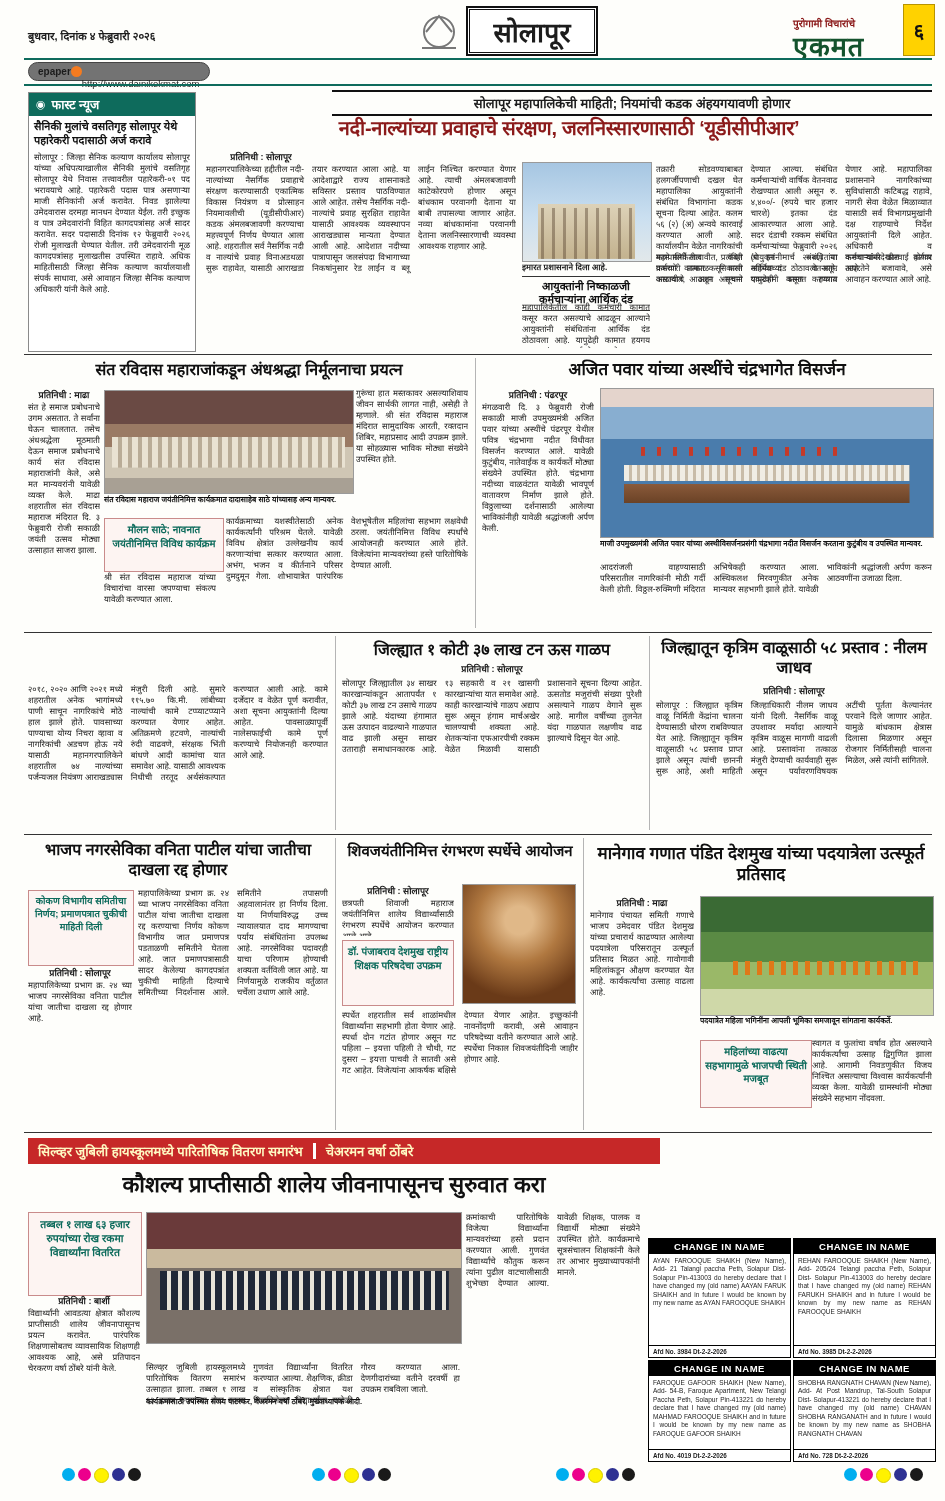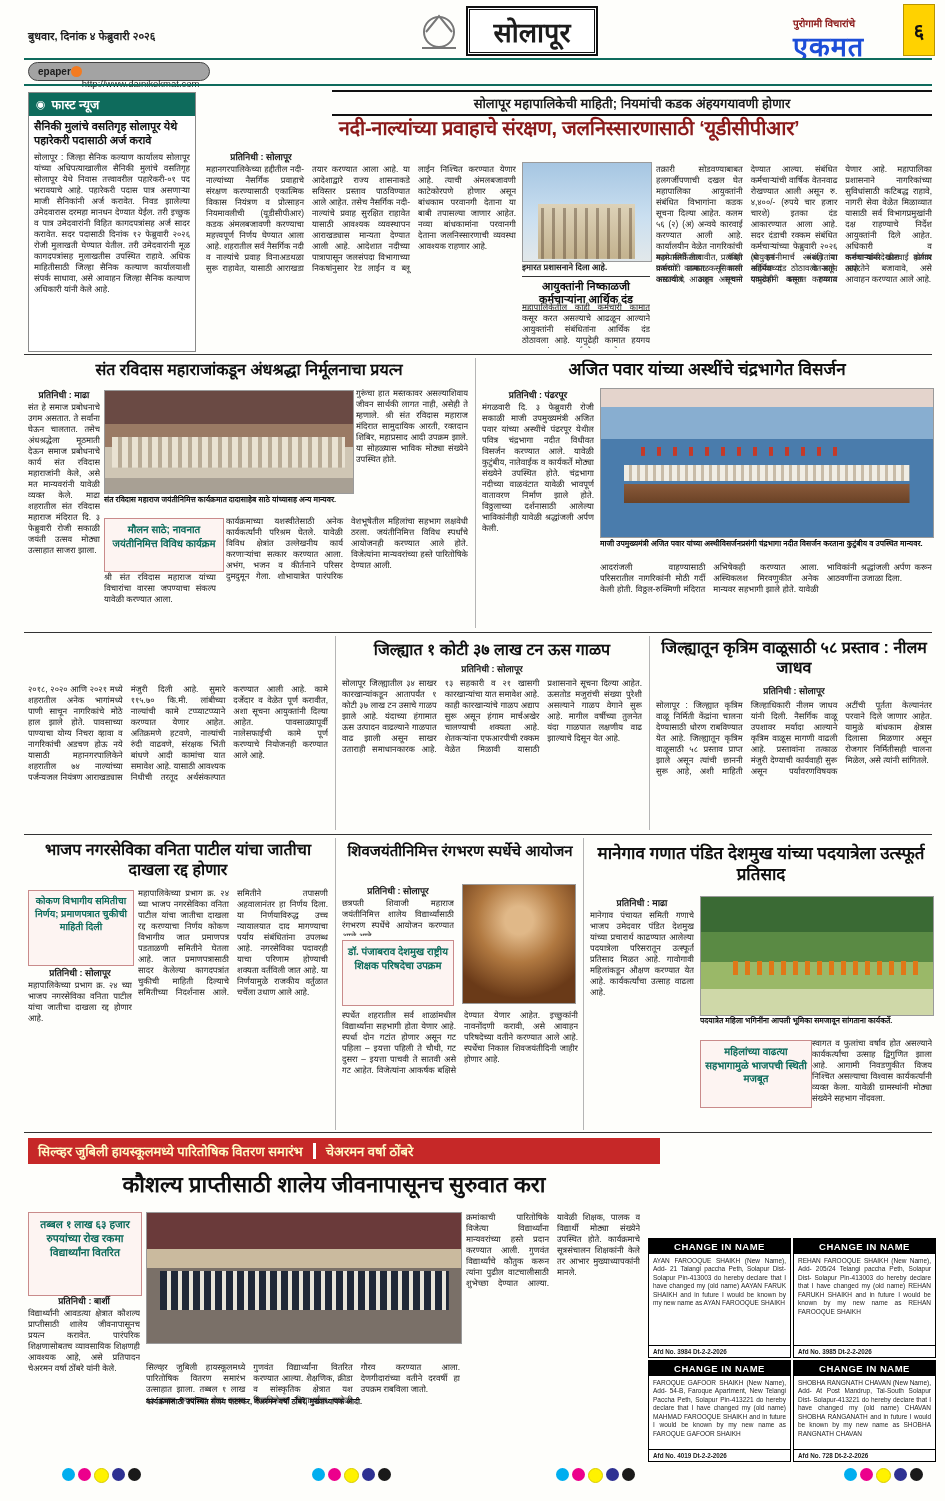--- a/index.html
+++ b/index.html
@@ -15,24 +15,24 @@
   .maroon{color:#8b1a1a;}
   .teal-head{color:#0e6b5c;font-weight:bold;text-align:center;line-height:1.35;}
   .tealbox{border:1px solid #c98b8b;background:#fdf4f2;padding:4px 3px;overflow:hidden;}
   .hrule{position:absolute;background:#333;height:1px;}
   .vrule{position:absolute;background:#b5b5b5;width:1px;}
   .tealrule{position:absolute;background:#0e6b5c;height:2px;}
   .photo{position:absolute;overflow:hidden;border:1px solid #9a9a9a;}
   
   .masthead-box{border:2px solid #111;box-shadow:0 0 0 1px #fff inset,0 0 0 2px #111 inset;
        display:flex;align-items:center;justify-content:center;font-weight:bold;font-size:27px;background:#fff;}
-  .brand{font-weight:bold;color:#1d4ed8;font-size:27px;letter-spacing:1px;}
+  .brand{font-weight:bold;color:#14532d;font-size:27px;letter-spacing:1px;}
   .pagenum{background:#ffd200;border:1px solid #b89400;display:flex;align-items:center;justify-content:center;
        font-size:20px;font-weight:bold;color:#111;}
-  .pill{border:1.5px solid #444;border-radius:10px;display:flex;align-items:center;gap:0;padding:0 9px;height:17px;background:#a3a3a3;}
+  .pill{border:1.5px solid #444;border-radius:10px;display:flex;align-items:center;gap:0;padding:0 9px;height:17px;background:#737373;}
   .odot{width:11px;height:11px;border-radius:50%;background:#f47b20;display:inline-block;}
   .fn-head{background:#0e6b5c;color:#fff;font-weight:bold;font-size:12.5px;display:flex;align-items:center;gap:6px;padding:3px 7px;}
   .banner{background:#c62828;color:#fef9c3;display:flex;align-items:center;font-weight:bold;font-size:13px;padding:0 10px;gap:10px;}
   .banner .sep{width:3px;height:16px;background:#fff;}
   
   .cn{position:absolute;border:1px solid #000;background:#fff;display:flex;flex-direction:column;}
   .cn-h{background:#000;color:#fff;text-align:center;font-weight:bold;font-size:9.5px;padding:2px 0;letter-spacing:.5px;}
   .cn-b{font-size:6.5px;line-height:1.3;padding:3px 4px;text-align:justify;flex:1;overflow:hidden;}
   .cn-f{border-top:1px solid #000;font-size:6.3px;font-weight:bold;padding:2px 4px;}
   .dots{position:absolute;display:flex;gap:3px;}
@@ -190,21 +190,21 @@
   <div class="abs banner" style="left:28px;top:1138px;width:612px;height:26px;">
     <span>सिल्व्हर जुबिली हायस्कूलमध्ये पारितोषिक वितरण समारंभ</span>
     <span class="sep"></span>
     <span>चेअरमन वर्षा ठोंबरे</span>
   </div>
 
   <div class="abs hl" style="left:28px;top:1172px;width:612px;font-size:22px;">कौशल्य प्राप्तीसाठी शालेय जीवनापासूनच सुरुवात करा</div>
 
   <div class="abs tealbox teal-head" style="left:28px;top:1212px;width:106px;height:74px;font-size:10.5px;">तब्बल १ लाख ६३ हजार रुपयांच्या रोख रकमा विद्यार्थ्यांना वितरित</div>
   <div class="abs dateline" style="left:28px;top:1294px;width:112px;">प्रतिनिधी : बार्शी</div>
-  <div class="abs bt" style="left:28px;top:1308px;width:112px;height:152px;">विद्यार्थ्यांनी आवडत्या क्षेत्रात कौशल्य प्राप्तीसाठी शालेय जीवनापासूनच प्रयत्न करावेत. पारंपरिक शिक्षणासोबतच व्यावसायिक शिक्षणही आवश्यक आहे, असे प्रतिपादन चेअरमन वर्षा ठोंबरे यांनी केले.</div>
+  <div class="abs bt" style="left:28px;top:1308px;width:112px;height:152px;">विद्यार्थ्यांनी आवडत्या क्षेत्रात कौशल्य प्राप्तीसाठी शालेय जीवनापासूनच प्रयत्न करावेत. पारंपरिक शिक्षणासोबतच व्यावसायिक शिक्षणही आवश्यक आहे, असे प्रतिपादन चेरकरण वर्षा ठोंबरे यांनी केले.</div>
 
   <div class="photo" style="left:146px;top:1212px;width:314px;height:130px;
        background:
          repeating-linear-gradient(90deg,#202838 0 7px,#e8e4da 7px 11px) 50% 64% / 92% 30% no-repeat,
          linear-gradient(#6a3a3a 0 28%,#caba9e 28% 42%,#7a7068 42% 100%);"></div>
   <div class="abs caption" style="left:146px;top:1397px;width:314px;height:12px;">कार्यक्रमासाठी उपस्थित संजय पाटस्कर, चेअरमन वर्षा ठोंबरे, मुख्याध्यापक आदी.</div>
 
   <div class="abs bt cols2" style="left:466px;top:1212px;width:174px;height:248px;">क्रमांकाची पारितोषिके विजेत्या विद्यार्थ्यांना मान्यवरांच्या हस्ते प्रदान करण्यात आली. गुणवंत विद्यार्थ्यांचे कौतुक करून त्यांना पुढील वाटचालीसाठी शुभेच्छा देण्यात आल्या. यावेळी शिक्षक, पालक व विद्यार्थी मोठ्या संख्येने उपस्थित होते. कार्यक्रमाचे सूत्रसंचालन शिक्षकांनी केले तर आभार मुख्याध्यापकांनी मानले.</div>
   <div class="abs bt cols3" style="left:146px;top:1362px;width:314px;height:98px;">सिल्व्हर जुबिली हायस्कूलमध्ये पारितोषिक वितरण समारंभ उत्साहात झाला. तब्बल १ लाख ६३ हजार रुपयांच्या रोख रकमा गुणवंत विद्यार्थ्यांना वितरित करण्यात आल्या. शैक्षणिक, क्रीडा व सांस्कृतिक क्षेत्रात यश मिळविलेल्या विद्यार्थ्यांचा यावेळी गौरव करण्यात आला. देणगीदारांच्या वतीने दरवर्षी हा उपक्रम राबविला जातो.</div>
 

